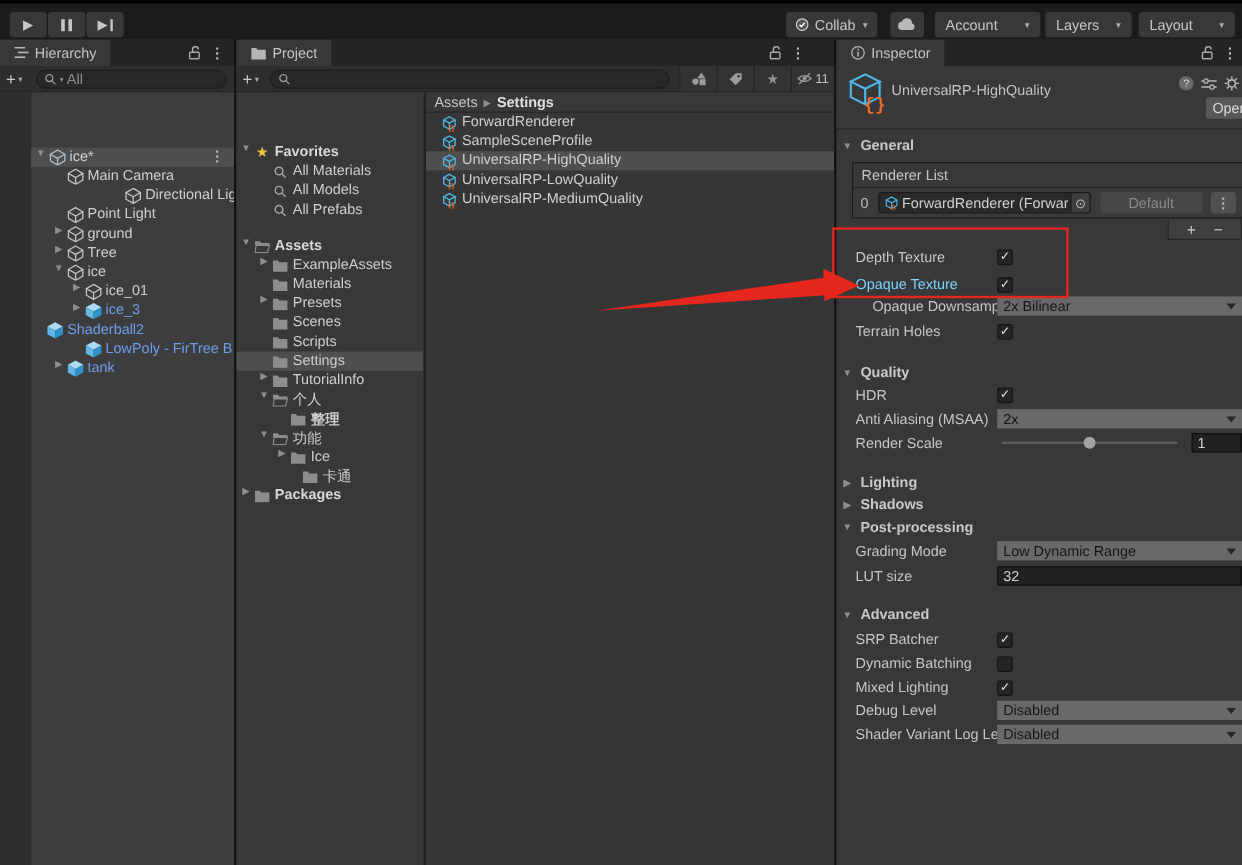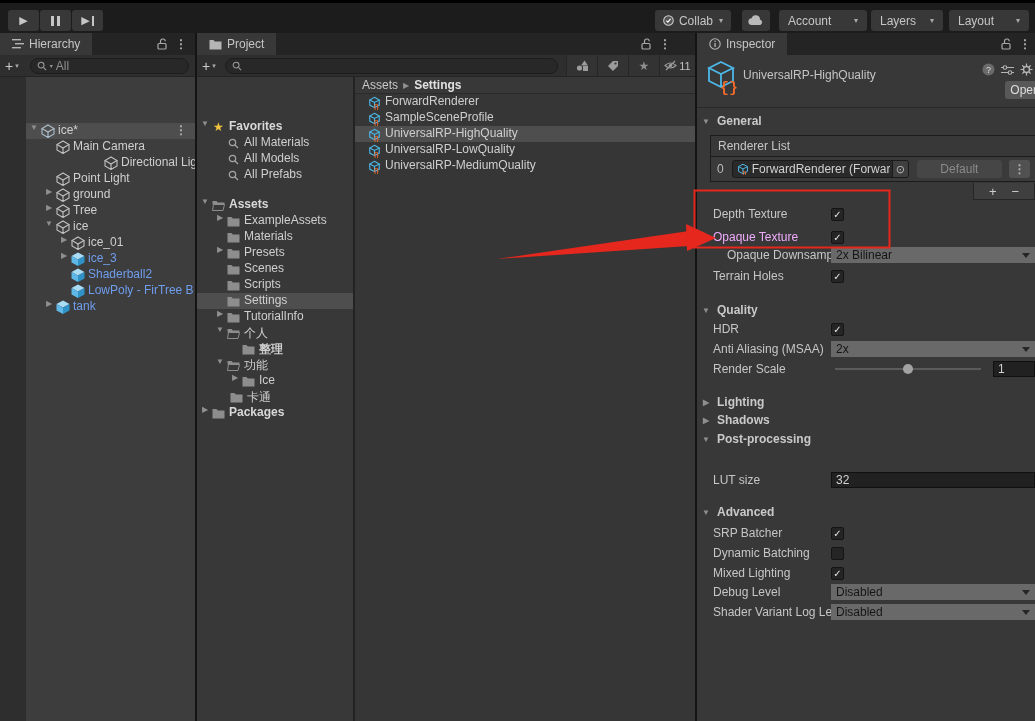--- a/index.html
+++ b/index.html
@@ -253,21 +253,21 @@
           <span class="arrow">▶</span>
           <span class="ticon">
             <svg width="14" height="14" viewBox="0 0 14 14">
               <polygon points="7,0.5 13.5,4 7,7.5 0.5,4" fill="#aadcf5"></polygon>
               <polygon points="0.5,4 7,7.5 7,14 0.5,10.5" fill="#5fb8e6"></polygon>
               <polygon points="13.5,4 7,7.5 7,14 13.5,10.5" fill="#2f93c8"></polygon>
             </svg>
           </span>
           <span class="tlabel">ice_3</span>
         </div>
-        <div class="trow blue" style="top: 190px; left: 26px; right: 0px; padding-left: 32px;">
+        <div class="trow blue" style="top: 190px; left: 26px; right: 0px; ">
           <span class="arrow"></span>
           <span class="ticon">
             <svg width="14" height="14" viewBox="0 0 14 14">
               <polygon points="7,0.5 13.5,4 7,7.5 0.5,4" fill="#aadcf5"></polygon>
               <polygon points="0.5,4 7,7.5 7,14 0.5,10.5" fill="#5fb8e6"></polygon>
               <polygon points="13.5,4 7,7.5 7,14 13.5,10.5" fill="#2f93c8"></polygon>
             </svg>
           </span>
           <span class="tlabel">Shaderball2</span>
         </div>
@@ -492,21 +492,21 @@
         </div>
         <div class="trow" style="top: 296px; left: 0px; right: 0px; padding-left: 32px;">
           <span class="arrow">▶</span>
           <span class="ticon">
             <svg width="13" height="11" viewBox="0 0 13 11">
               <path d="M0.5 1 h4 l1.3 1.5 h6.7 v8 h-12 z" fill="#8d8d8d"></path>
             </svg>
           </span>
           <span class="tlabel">Ice</span>
         </div>
-        <div class="trow" style="top: 312px; left: 0px; right: 0px; padding-left: 20px;">
+        <div class="trow" style="top: 312px; left: 0px; right: 0px; padding-left: 42px;">
           <span class="arrow"></span>
           <span class="ticon">
             <svg width="13" height="11" viewBox="0 0 13 11">
               <path d="M0.5 1 h4 l1.3 1.5 h6.7 v8 h-12 z" fill="#8d8d8d"></path>
             </svg>
           </span>
           <span class="tlabel">卡通</span>
         </div>
         <div class="trow bold" style="top: 328px; left: 0px; right: 0px; padding-left: 2px;">
           <span class="arrow">▶</span>
@@ -657,21 +657,21 @@
     <div class="pmbar">
       <span>+</span>
       <span>−</span>
     </div>
 
     <div class="irow" style="top:172px">
       <span class="ilabel">Depth Texture</span>
       <span class="chk">✓</span>
     </div>
     <div class="irow" style="top:195px">
-      <span class="ilabel" style="color:#f0abfc">Opaque Texture</span>
+      <span class="ilabel" style="color:#7dd3fc">Opaque Texture</span>
       <span class="chk">✓</span>
     </div>
     <div class="irow ind" style="top:213px">
       <span class="ilabel">Opaque Downsampling</span>
       <div class="dd">
           <span>2x Bilinear</span>
         </div>
     </div>
     <div class="irow" style="top:234px">
       <span class="ilabel">Terrain Holes</span>
@@ -709,20 +709,26 @@
       </div>
     <div class="isec" style="top:379px">
         <span class="arrow">▶</span>
         <span>Shadows</span>
       </div>
 
     <div class="isec" style="top:398px">
         <span class="arrow">▼</span>
         <span>Post-processing</span>
       </div>
+    <div class="irow" style="top:417px">
+      <span class="ilabel">Grading Mode</span>
+      <div class="dd">
+          <span>Low Dynamic Range</span>
+        </div>
+    </div>
     <div class="irow" style="top:438px">
       <span class="ilabel">LUT size</span>
       <div class="darkfield" style="flex:1">
           <span>32</span>
         </div>
     </div>
 
     <div class="isec" style="top:471px">
         <span class="arrow">▼</span>
         <span>Advanced</span>

